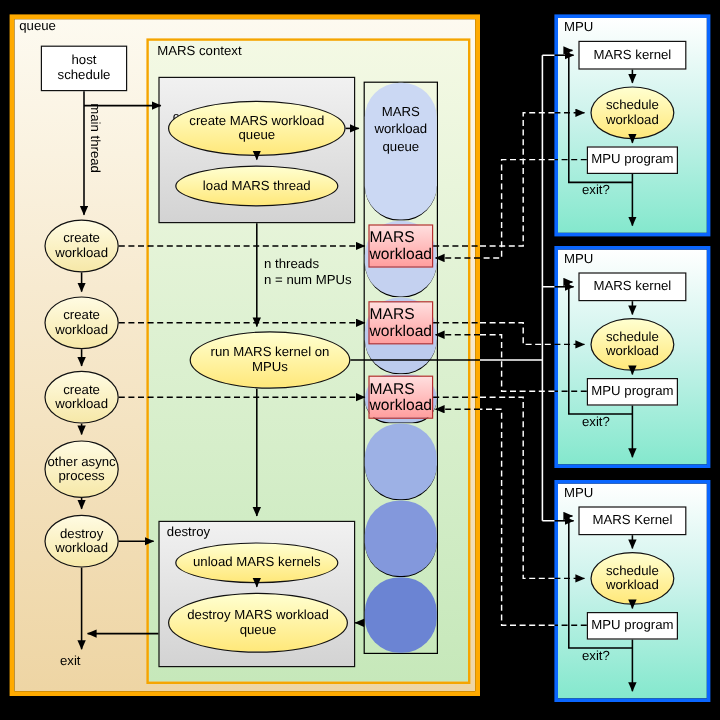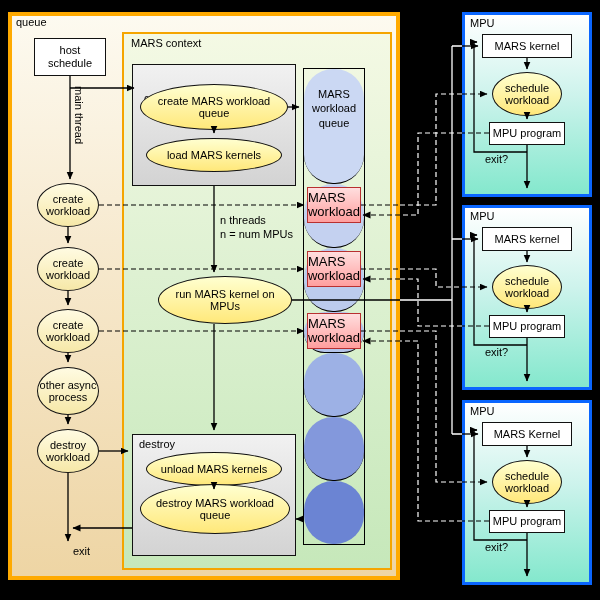--- a/index.html
+++ b/index.html
@@ -43,35 +43,35 @@
   <div class="abs label" style="left:131px;top:37px;">MARS context</div>
 
   <div class="abs white-box" style="left:34px;top:38px;width:72px;height:38px;padding:0 9px;">host schedule</div>
   <div class="abs vlabel" style="left:73px;top:86px;height:86px;">main thread</div>
 
   <div class="abs ell cream" style="left:37px;top:183px;width:62px;height:44px;">create workload</div>
   <div class="abs ell cream" style="left:37px;top:247px;width:62px;height:44px;">create workload</div>
   <div class="abs ell cream" style="left:37px;top:309px;width:62px;height:44px;">create workload</div>
   <div class="abs ell cream" style="left:37px;top:367px;width:62px;height:48px;">other async process</div>
   <div class="abs ell cream" style="left:37px;top:429px;width:62px;height:44px;">destroy workload</div>
-  <div class="abs label" style="left:50px;top:545px;width:40px;text-align:right;">exit</div>
+  <div class="abs label" style="left:50px;top:545px;width:40px;text-align:left;">exit</div>
 
   <div class="abs gray-box" style="left:132px;top:64px;width:164px;height:122px;"></div>
   <div class="abs label" style="left:144px;top:68px;margin-top:24px;">create</div>
   <div class="abs ell yellow" style="left:140px;top:84px;width:148px;height:46px;padding:0 6px;">create MARS workload queue</div>
-  <div class="abs ell yellow" style="left:146px;top:138px;width:136px;height:34px;">load MARS kernels</div>
+  <div class="abs ell yellow" style="left:146px;top:138px;width:136px;height:34px;">load MARS thread</div>
 
   <div class="abs note" style="left:220px;top:213px;width:100px;">n threads
 n = num MPUs</div>
   <div class="abs ell yellow" style="left:158px;top:276px;width:134px;height:48px;padding:0 16px;">run MARS kernel on MPUs</div>
 
   <div class="abs gray-box" style="left:132px;top:434px;width:164px;height:122px;"></div>
   <div class="abs label" style="left:139px;top:438px;">destroy</div>
   <div class="abs ell yellow" style="left:146px;top:452px;width:136px;height:34px;">unload MARS kernels</div>
-  <div class="abs ell yellow" style="left:140px;top:484px;width:150px;height:50px;padding:0 8px;">destroy MARS workload queue</div>
+  <div class="abs ell yellow" style="left:140px;top:494px;width:150px;height:50px;padding:0 8px;">destroy MARS workload queue</div>
 
   <div class="abs queue" style="left:303px;top:68px;width:62px;height:477px;">
     <div class="qcell qtitle" style="height:115px;background:#cbd8f3;">MARS workload queue</div>
     <div class="qcell" style="height:64px;background:#c4d1f0;"></div>
     <div class="qcell" style="height:64px;background:#bccbed;"></div>
     <div class="qcell" style="height:41px;background:#b4c4ea;"></div>
     <div class="qcell" style="height:64px;background:#9db1e5;"></div>
     <div class="qcell" style="height:64px;background:#8398dc;"></div>
     <div class="qcell" style="background:#6b84d3;"></div>
   </div>

